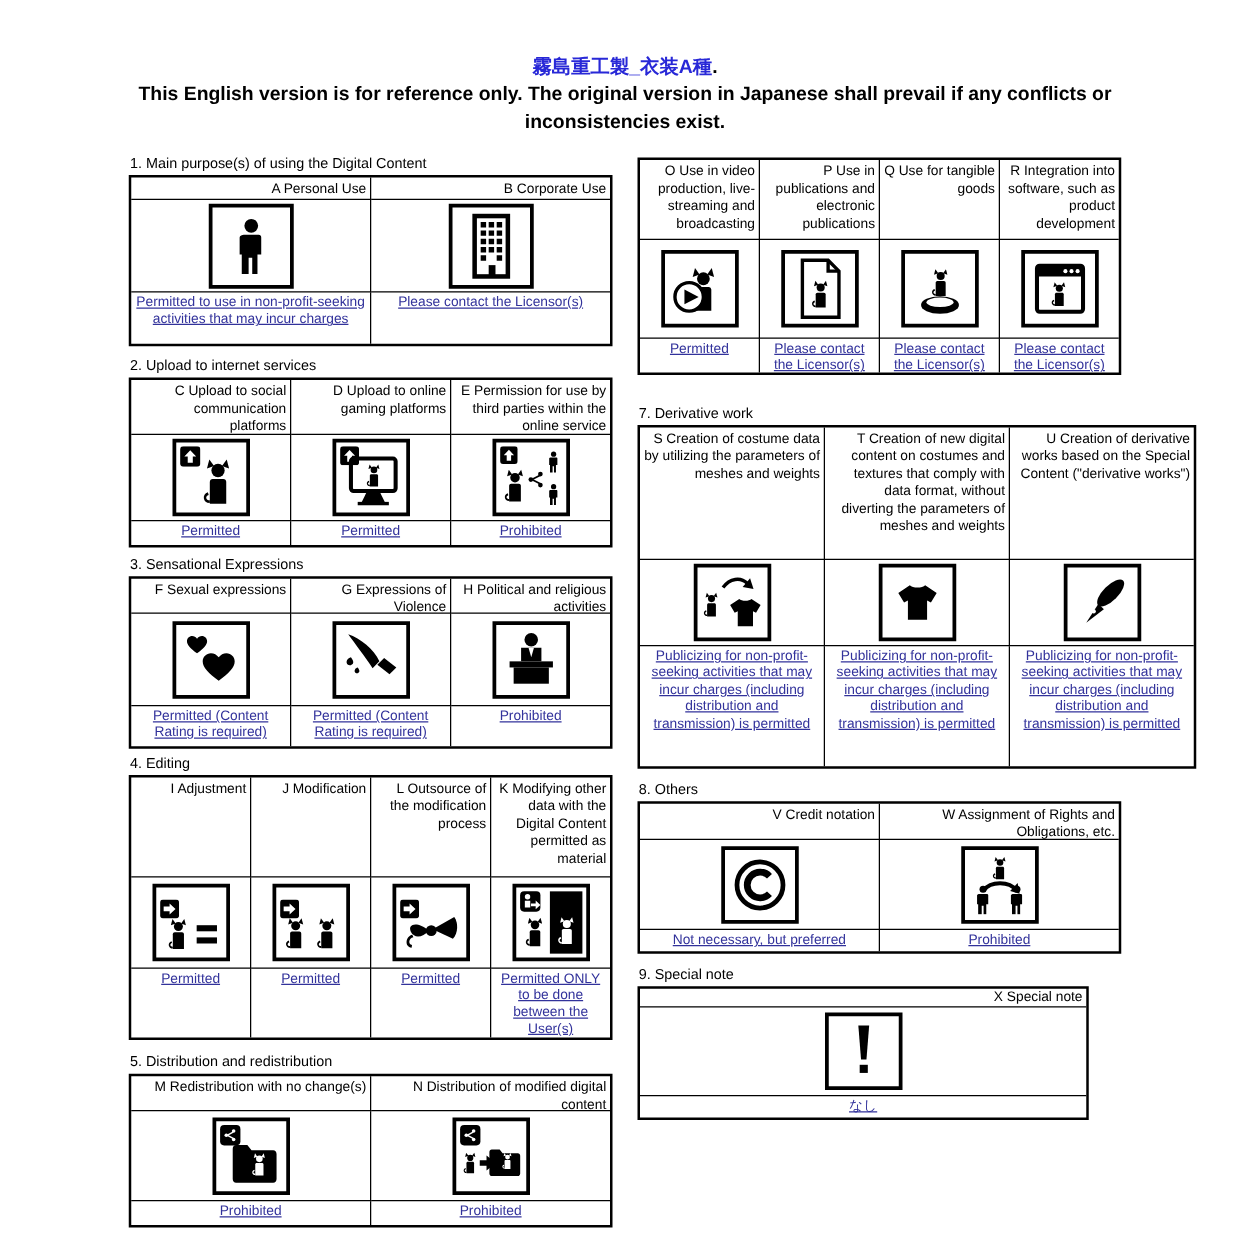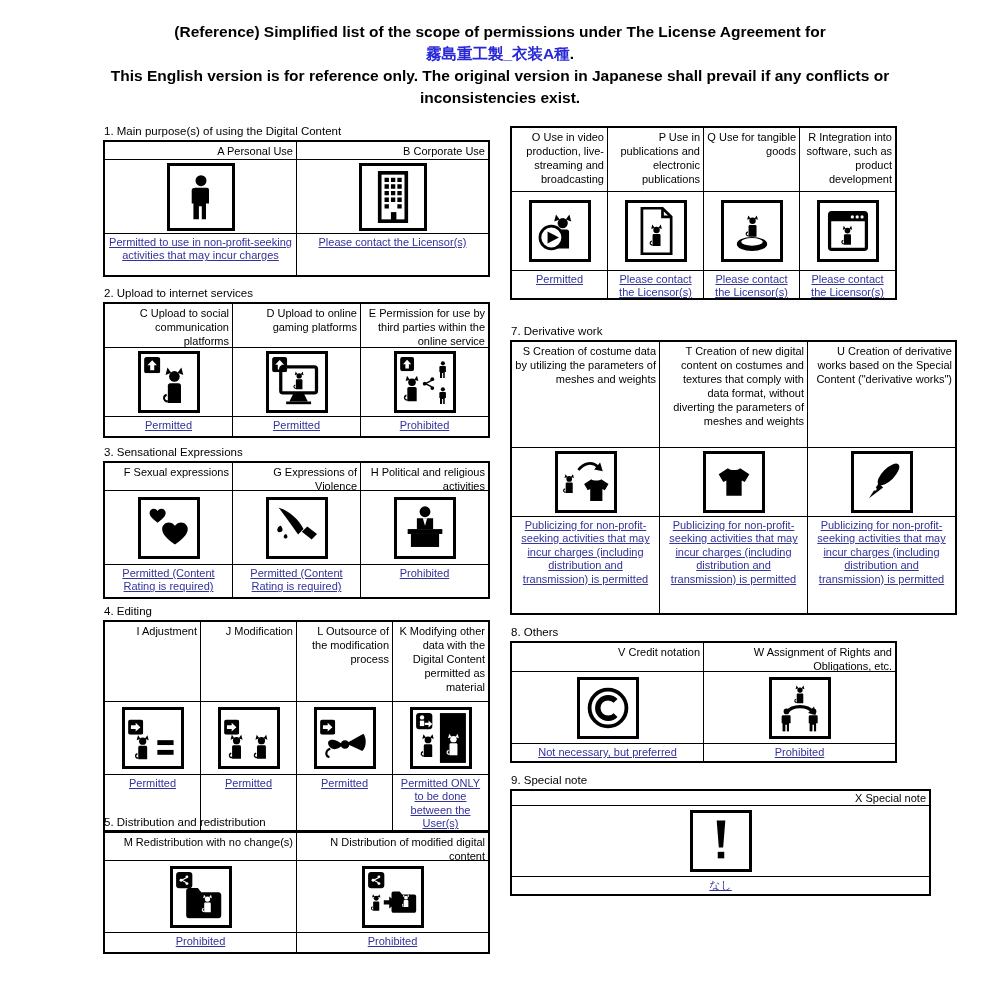--- a/index.html
+++ b/index.html
@@ -60,21 +60,21 @@
     <path d="M12 21C5.4 16.2 1.5 12.3 1.5 8.4 1.5 5.4 3.9 3 6.9 3c2 0 3.9 1 5.1 2.7C13.2 4 15.1 3 17.1 3c3 0 5.4 2.4 5.4 5.4 0 3.9-3.9 7.8-10.5 12.6z"></path>
   </symbol>
   <symbol id="i-shirt" viewBox="0 0 24 24">
     <path d="M8 3L2 7l3 5 2-1v10h10V11l2 1 3-5-6-4c-1.4 1.6-6.6 1.6-8 0z"></path>
   </symbol>
 </svg>
 
 <div class="page">
 
   <div class="title">
-    <span>(Reference) Simplified list of the scope of permissions under The License Agreement for</span><br>
+    <br>
     <span class="jp">霧島重工製_衣装A種</span><span>.</span><br>
     <span>This English version is for reference only. The original version in Japanese shall prevail if any conflicts or inconsistencies exist.</span>
   </div>
 
   <div class="sec" style="left:103px;top:125px;width:387px">
     <div class="seclabel">1. Main purpose(s) of using the Digital Content</div>
     <div class="tbl">
       <div class="row" style="height:18px">
         <div class="cell hdrcell">A Personal Use</div>
         <div class="cell hdrcell">B  Corporate Use</div>
@@ -255,21 +255,21 @@
       </div>
       <div class="row last" style="height:55px">
         <div class="cell stscell"><span>Permitted</span></div>
         <div class="cell stscell"><span>Permitted</span></div>
         <div class="cell stscell"><span>Permitted</span></div>
         <div class="cell stscell"><span>Permitted ONLY to be done between the User(s)</span></div>
       </div>
     </div>
   </div>
 
-  <div class="sec" style="left:103px;top:816px;width:387px">
+  <div class="sec" style="left:103px;top:844px;width:387px">
     <div class="seclabel">5. Distribution and redistribution</div>
     <div class="tbl">
       <div class="row" style="height:28px">
         <div class="cell hdrcell">M Redistribution with no change(s)</div>
         <div class="cell hdrcell">N Distribution of modified digital content</div>
       </div>
       <div class="row" style="height:72px">
         <div class="cell icocell">
           <div class="iconbox">
             <svg viewBox="0 0 48 48">
@@ -430,21 +430,21 @@
           </div>
         </div>
       </div>
       <div class="row last" style="height:17px">
         <div class="cell stscell"><span>Not necessary, but preferred</span></div>
         <div class="cell stscell"><span>Prohibited</span></div>
       </div>
     </div>
   </div>
 
-  <div class="sec" style="left:510px;top:774px;width:421px">
+  <div class="sec" style="left:510px;top:774px;width:361px">
     <div class="seclabel">9. Special note</div>
     <div class="tbl">
       <div class="row" style="height:15px">
         <div class="cell hdrcell" style="padding-top:0">X Special note</div>
       </div>
       <div class="row" style="height:71px">
         <div class="cell icocell">
           <div class="iconbox">
             <svg viewBox="0 0 48 48">
               <path d="M20 5h8l-2 25h-4z"></path>

